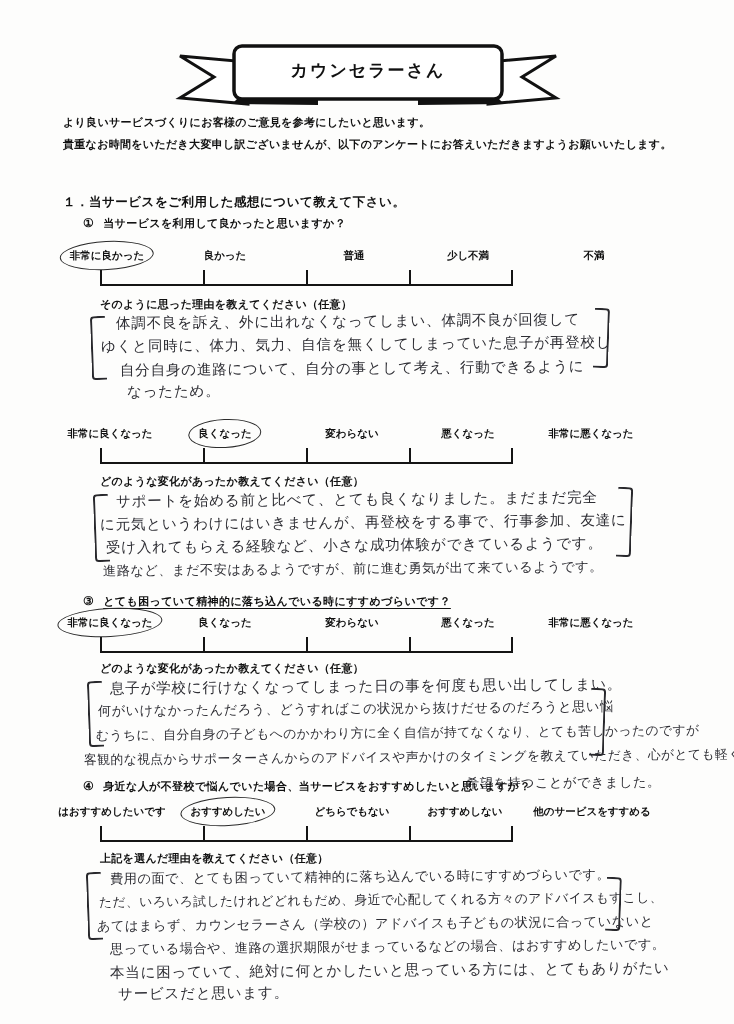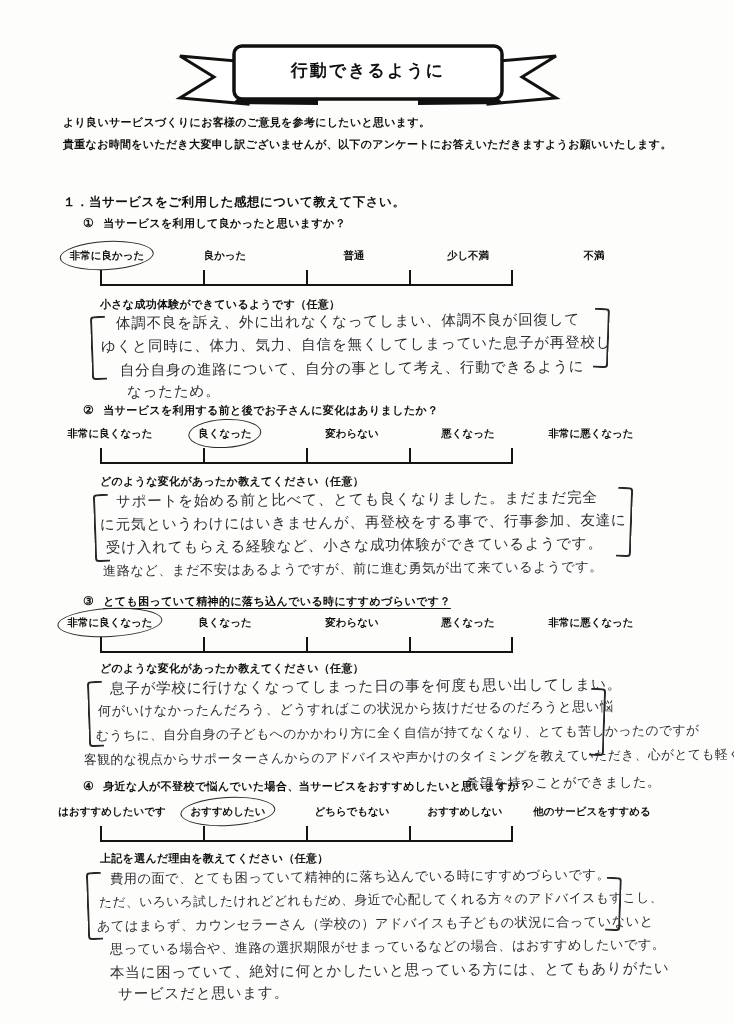--- a/index.html
+++ b/index.html
@@ -41,21 +41,21 @@
 
 <div class="page">
 
   <svg style="position:absolute;left:168px;top:42px" width="400" height="72" viewBox="0 0 400 72">
     <polygon points="12,14 80,20 80,62 12,56 46,35" fill="#ffffff" stroke="#111" stroke-width="3"></polygon>
     <polygon points="388,14 320,20 320,62 388,56 354,35" fill="#ffffff" stroke="#111" stroke-width="3"></polygon>
     <polygon points="70,56 150,57 150,63 64,62" fill="#111"></polygon>
     <polygon points="250,57 330,56 336,62 250,63" fill="#111"></polygon>
     <rect x="66" y="4" width="268" height="53" rx="8" fill="#ffffff" stroke="#111" stroke-width="3.5"></rect>
   </svg>
-  <div class="banner-title">行動できるように</div>
+  <div class="banner-title">カウンセラーさん</div>
 
   <div class="print intro" style="left:63px;top:115px">より良いサービスづくりにお客様のご意見を参考にしたいと思います。</div>
   <div class="print intro" style="left:63px;top:137px">貴重なお時間をいただき大変申し訳ございませんが、以下のアンケートにお答えいただきますようお願いいたします。</div>
 
   <div class="print section-head" style="left:63px;top:186px">１．当サービスをご利用した感想について教えて下さい。</div>
 
   <div class="print q-title" style="left:83px;top:216px">
     <span class="qnum">①</span><span>当サービスを利用して良かったと思いますか？</span>
   </div>
   <span class="opt circled" style="left:107px;top:249px">非常に良かった</span>
@@ -63,31 +63,28 @@
   <span class="opt" style="left:354px;top:249px">普通</span>
   <span class="opt" style="left:468px;top:249px">少し不満</span>
   <span class="opt" style="left:594px;top:249px">不満</span>
   <div class="scale" style="top:268px">
     <i class="tick" style="left:0"></i>
     <i class="tick" style="left:103px"></i>
     <i class="tick" style="left:206px"></i>
     <i class="tick" style="left:309px"></i>
     <i class="tick" style="left:411px"></i>
   </div>
-  <div class="print prompt" style="left:100px;top:297px">小さな成功体験ができているようです（任意）</div>
+  <div class="print prompt" style="left:100px;top:297px">そのように思った理由を教えてください（任意）</div>
   <div class="bk bk-l" style="left:91px;top:316px;height:60px"></div>
   <div class="bk bk-r" style="left:594px;top:308px;height:56px"></div>
   <div class="hw" style="top:312px;left:116px">体調不良を訴え、外に出れなくなってしまい、体調不良が回復して</div>
   <div class="hw" style="top:335px;left:101px">ゆくと同時に、体力、気力、自信を無くしてしまっていた息子が再登校し</div>
   <div class="hw" style="top:359px;left:120px">自分自身の進路について、自分の事として考え、行動できるように</div>
   <div class="hw" style="top:382px;left:127px">なったため。</div>
 
-  <div class="print q-title" style="left:83px;top:403px">
-    <span class="qnum">②</span><span>当サービスを利用する前と後でお子さんに変化はありましたか？</span>
-  </div>
   <span class="opt" style="left:110px;top:427px">非常に良くなった</span>
   <span class="opt circled" style="left:225px;top:427px">良くなった</span>
   <span class="opt" style="left:352px;top:427px">変わらない</span>
   <span class="opt" style="left:468px;top:427px">悪くなった</span>
   <span class="opt" style="left:591px;top:427px">非常に悪くなった</span>
   <div class="scale" style="top:446px">
     <i class="tick" style="left:0"></i>
     <i class="tick" style="left:103px"></i>
     <i class="tick" style="left:206px"></i>
     <i class="tick" style="left:309px"></i>

